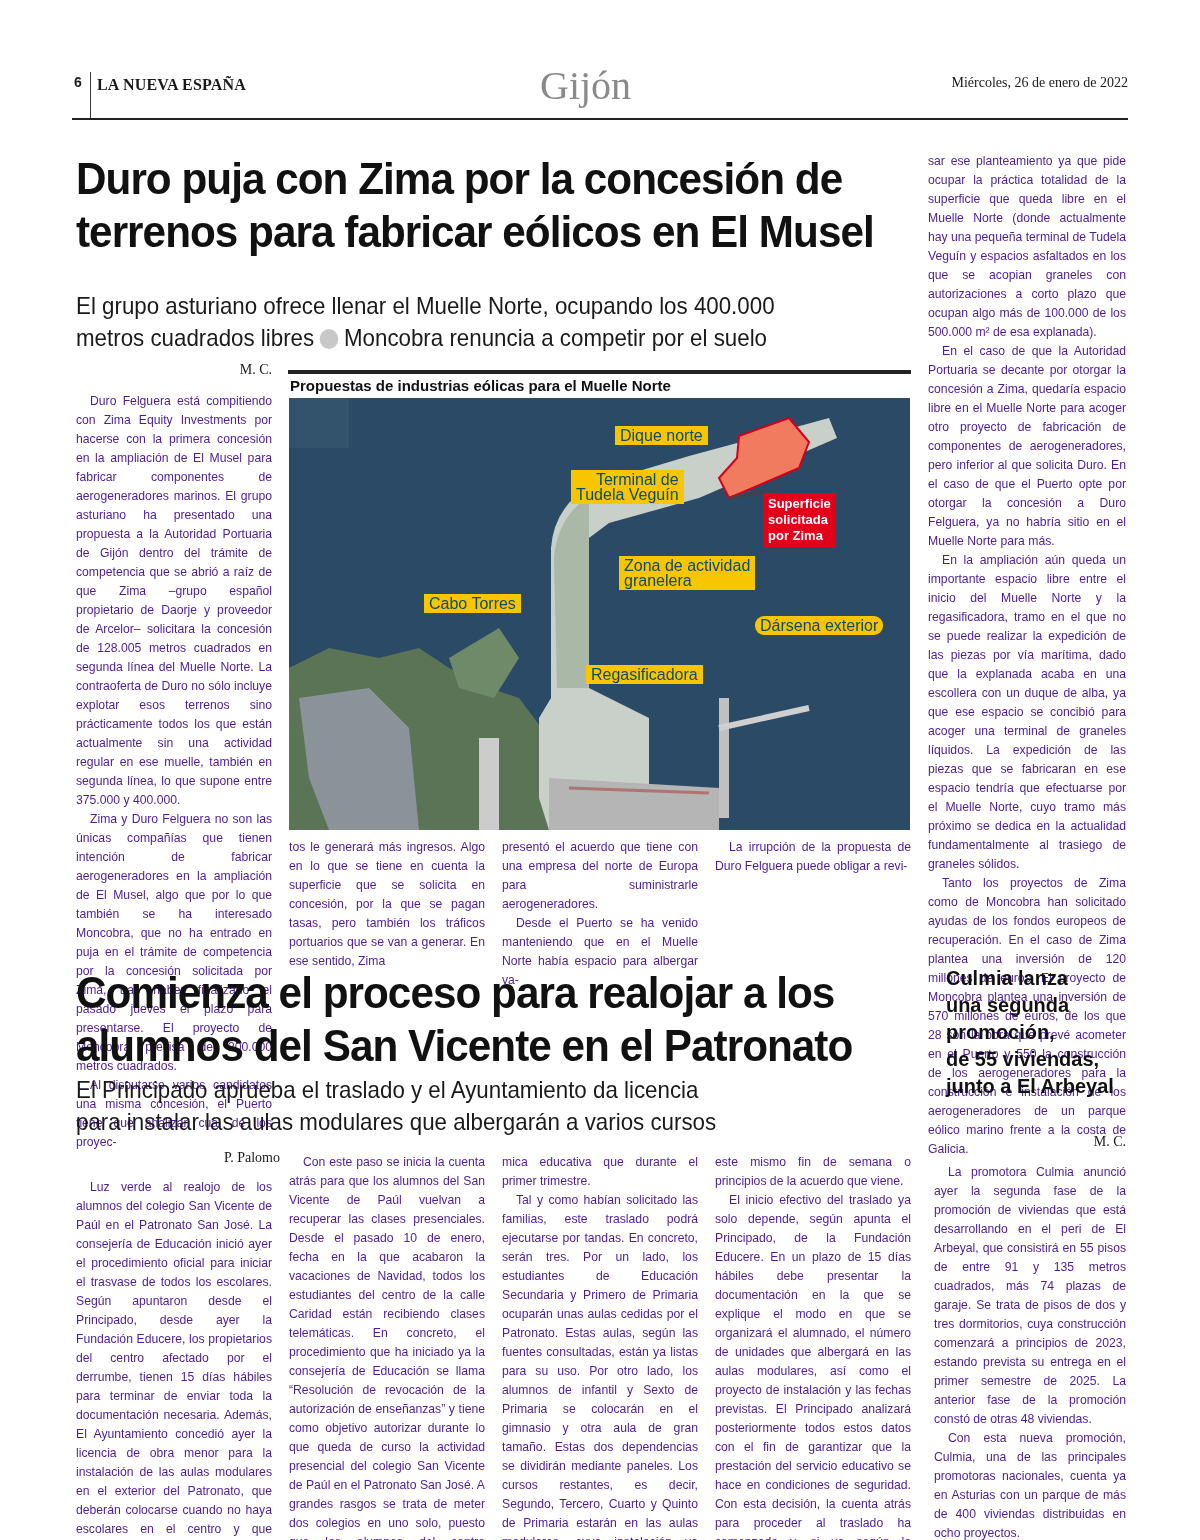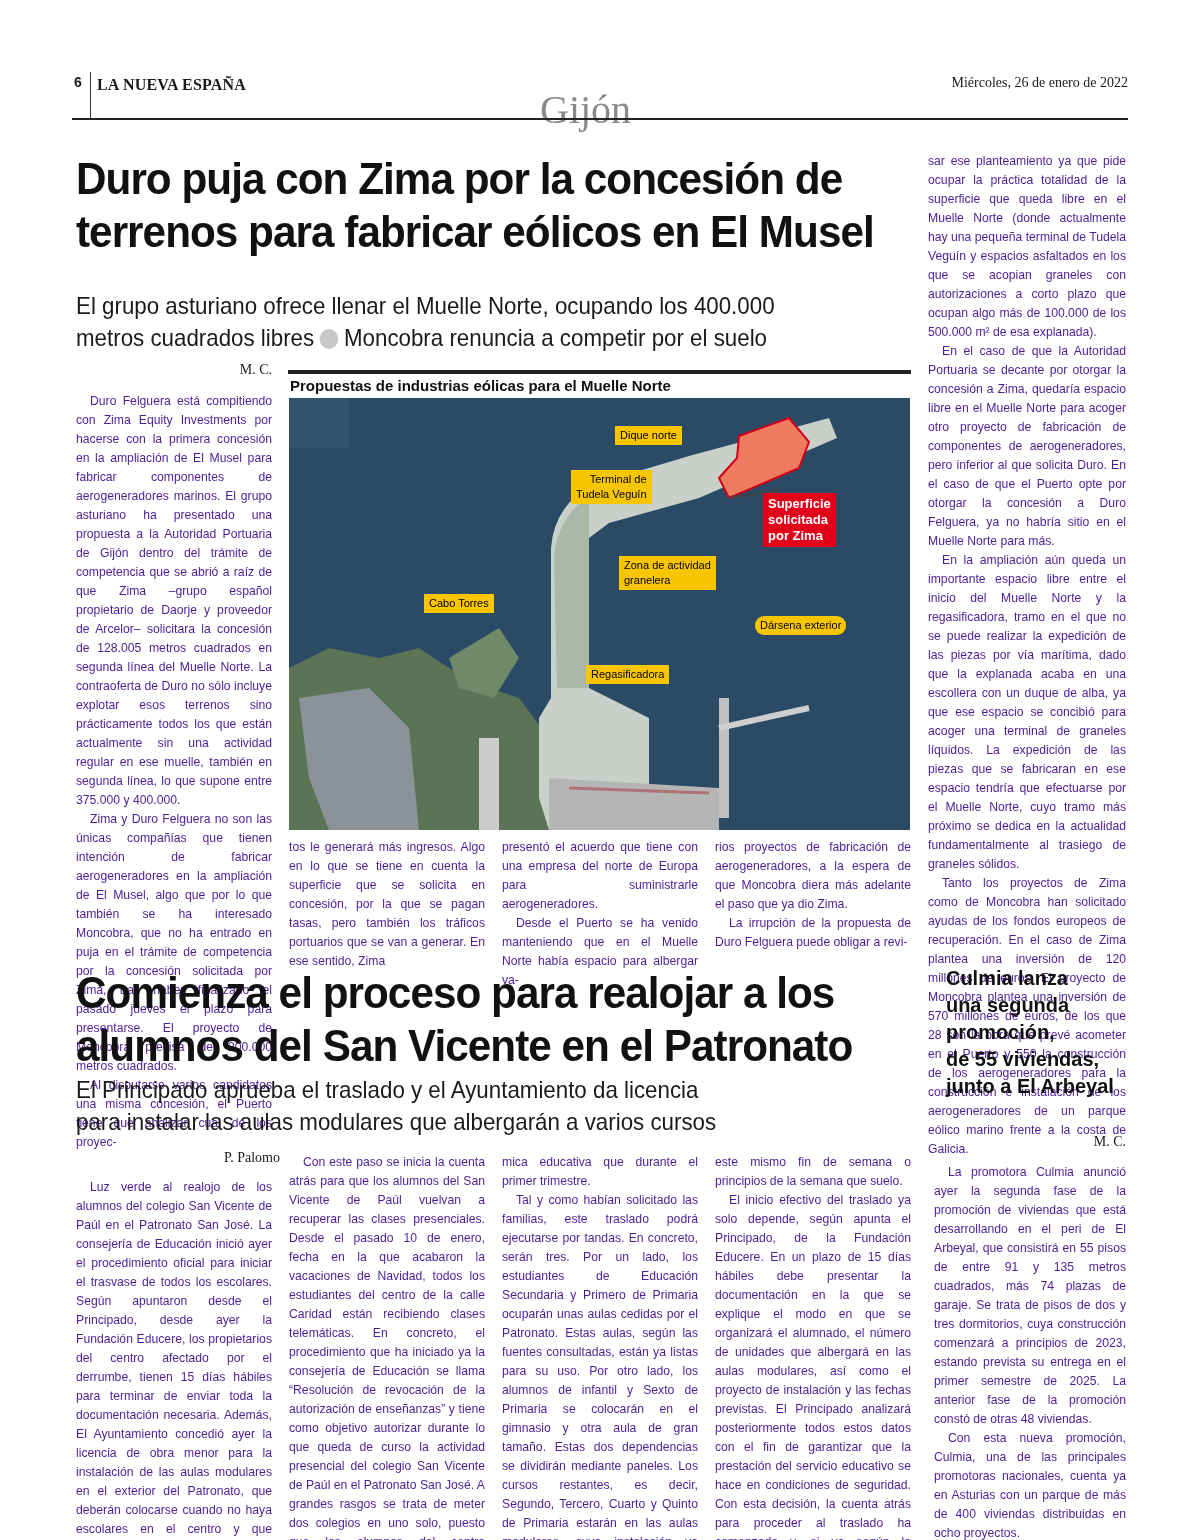--- a/index.html
+++ b/index.html
@@ -5,21 +5,21 @@
   html, body { margin:0; padding:0; background:#ffffff; }
   body { width:1200px; height:1540px; position:relative; overflow:hidden; color:#1a1a1a; }
   .abs { position:absolute; }
   .serif { font-family:"Liberation Serif","DejaVu Serif",serif; }
   .sans { font-family:"Liberation Sans","DejaVu Sans",sans-serif; }
 
   
   .pg-num { left:74px; top:74px; font-weight:bold; font-size:14px; }
   .vbar { left:90px; top:72px; width:1px; height:46px; background:#333; }
   .paper-name { left:97px; top:76px; font-size:16px; font-weight:bold; letter-spacing:0.2px; }
-  .section-title { left:540px; top:62px; font-size:40px; color:#8a8a8a; font-family:"Liberation Serif","DejaVu Serif",serif;margin-top:24px; }
+  .section-title { left:540px; top:62px; font-size:40px; color:#8a8a8a; font-family:"Liberation Serif","DejaVu Serif",serif; }
   .dateline { right:72px; top:75px; font-size:14px; }
   .mast-rule { left:72px; top:118px; width:1056px; height:2px; background:#222; }
 
   
   .headline { font-family:"Liberation Sans","DejaVu Sans",sans-serif; font-weight:bold; color:#111;
               transform-origin:0 0; white-space:nowrap; letter-spacing:-1px; }
   .h1 { left:76px; top:152px; font-size:44px; line-height:53px; transform:scaleX(0.96); }
   .sub { font-family:"Liberation Sans","DejaVu Sans",sans-serif; color:#1a1a1a; white-space:nowrap; transform-origin:0 0; }
   .sub1 { left:76px; top:290px; font-size:24px; line-height:32px; transform:scaleX(0.93); }
   .dot { display:inline-block; width:20px; height:20px; border-radius:50%; background:#c8c8c8; vertical-align:-3px; margin:0 6px; }
@@ -30,22 +30,22 @@
   .col { font-family:Liberation Sans, sans-serif; font-size:12.2px; line-height:19px;
          text-align:justify; hyphens:auto; color:#4c1d95; }
   .col p { margin:0; text-indent:14px; }
   .col p.noindent { text-indent:0; }
 
   
   .fig-rule { left:288px; top:370px; width:623px; height:4px; background:#222; }
   .fig-title { left:290px; top:377px; font-size:15px; font-weight:bold; font-family:"Liberation Sans","DejaVu Sans",sans-serif; color:#111; }
   .map { left:289px; top:398px; width:621px; height:432px; overflow:hidden;
          background:linear-gradient(160deg,#2b4b66 0%,#23425e 55%,#203e58 100%); }
-  .lbl { position:absolute; background:#f7c600; color:#000000; font-family:"Liberation Sans","DejaVu Sans",sans-serif;
-         font-size:11px; padding:2px 5px; line-height:15px; }
+  .lbl { position:absolute; background:#f7c600; color:#0c4a6e; font-family:"Liberation Sans","DejaVu Sans",sans-serif;
+         font-size:16px; padding:2px 5px; line-height:15px; }
   .lbl-red { position:absolute; background:#e3001b; color:#fff; font-family:"Liberation Sans","DejaVu Sans",sans-serif;
              font-size:13px; font-weight:bold; padding:3px 5px; line-height:16px; }
 
   .h2 { left:76px; top:966px; font-size:44px; line-height:53px; transform:scaleX(0.96); }
   .sub2 { left:76px; top:1074px; font-size:24px; line-height:32px; transform:scaleX(0.93); }
   .h3 { left:946px; top:964px; font-size:21px; line-height:27px; letter-spacing:0; transform:scaleX(0.95); }
 </style>
 </head>
 <body>
 
@@ -118,21 +118,20 @@
 </div>
 
 <div class="abs col" style="left:289px; top:838px; width:196px;">
   <p class="noindent">tos le generará más ingresos. Algo en lo que se tiene en cuenta la superficie que se solicita en concesión, por la que se pagan tasas, pero también los tráficos portuarios que se van a generar. En ese sentido, Zima</p>
 </div>
 <div class="abs col" style="left:502px; top:838px; width:196px;">
   <p class="noindent">presentó el acuerdo que tiene con una empresa del norte de Europa para suministrarle aerogeneradores.</p>
   <p>Desde el Puerto se ha venido manteniendo que en el Muelle Norte había espacio para albergar va-</p>
 </div>
 <div class="abs col" style="left:715px; top:838px; width:196px;">
-  <p class="noindent">rios proyectos de fabricación de aerogeneradores, a la espera de que Moncobra diera más adelante el paso que ya dio Zima.</p>
   <p>La irrupción de la propuesta de Duro Felguera puede obligar a revi-</p>
 </div>
 <div class="abs col" style="left:928px; top:152px; width:198px;">
   <p class="noindent">sar ese planteamiento ya que pide ocupar la práctica totalidad de la superficie que queda libre en el Muelle Norte (donde actualmente hay una pequeña terminal de Tudela Veguín y espacios asfaltados en los que se acopian graneles con autorizaciones a corto plazo que ocupan algo más de 100.000 de los 500.000 m² de esa explanada).</p>
   <p>En el caso de que la Autoridad Portuaria se decante por otorgar la concesión a Zima, quedaría espacio libre en el Muelle Norte para acoger otro proyecto de fabricación de componentes de aerogeneradores, pero inferior al que solicita Duro. En el caso de que el Puerto opte por otorgar la concesión a Duro Felguera, ya no habría sitio en el Muelle Norte para más.</p>
   <p>En la ampliación aún queda un importante espacio libre entre el inicio del Muelle Norte y la regasificadora, tramo en el que no se puede realizar la expedición de las piezas por vía marítima, dado que la explanada acaba en una escollera con un duque de alba, ya que ese espacio se concibió para acoger una terminal de graneles líquidos. La expedición de las piezas que se fabricaran en ese espacio tendría que efectuarse por el Muelle Norte, cuyo tramo más próximo se dedica en la actualidad fundamentalmente al trasiego de graneles sólidos.</p>
   <p>Tanto los proyectos de Zima como de Moncobra han solicitado ayudas de los fondos europeos de recuperación. En el caso de Zima plantea una inversión de 120 millones de euros. El proyecto de Moncobra plantea una inversión de 570 millones de euros, de los que 28 son la obra que prevé acometer en el Puerto y 550 la construcción de los aerogeneradores para la construcción e instalación de los aerogeneradores de un parque eólico marino frente a la costa de Galicia.</p>
 </div>
 
 <div class="abs headline h2">
@@ -149,21 +148,21 @@
   <p>Luz verde al realojo de los alumnos del colegio San Vicente de Paúl en el Patronato San José. La consejería de Educación inició ayer el procedimiento oficial para iniciar el trasvase de todos los escolares. Según apuntaron desde el Principado, desde ayer la Fundación Educere, los propietarios del centro afectado por el derrumbe, tienen 15 días hábiles para terminar de enviar toda la documentación necesaria. Además, El Ayuntamiento concedió ayer la licencia de obra menor para la instalación de las aulas modulares en el exterior del Patronato, que deberán colocarse cuando no haya escolares en el centro y que acogerán a varios cursos Primaria.</p>
 </div>
 <div class="abs col" style="left:289px; top:1153px; width:196px;">
   <p>Con este paso se inicia la cuenta atrás para que los alumnos del San Vicente de Paúl vuelvan a recuperar las clases presenciales. Desde el pasado 10 de enero, fecha en la que acabaron la vacaciones de Navidad, todos los estudiantes del centro de la calle Caridad están recibiendo clases telemáticas. En concreto, el procedimiento que ha iniciado ya la consejería de Educación se llama “Resolución de revocación de la autorización de enseñanzas” y tiene como objetivo autorizar durante lo que queda de curso la actividad presencial del colegio San Vicente de Paúl en el Patronato San José. A grandes rasgos se trata de meter dos colegios en uno solo, puesto que los alumnos del centro clausurado mantendrán los mismos profesores y diná-</p>
 </div>
 <div class="abs col" style="left:502px; top:1153px; width:196px;">
   <p class="noindent">mica educativa que durante el primer trimestre.</p>
   <p>Tal y como habían solicitado las familias, este traslado podrá ejecutarse por tandas. En concreto, serán tres. Por un lado, los estudiantes de Educación Secundaria y Primero de Primaria ocuparán unas aulas cedidas por el Patronato. Estas aulas, según las fuentes consultadas, están ya listas para su uso. Por otro lado, los alumnos de infantil y Sexto de Primaria se colocarán en el gimnasio y otra aula de gran tamaño. Estas dos dependencias se dividirán mediante paneles. Los cursos restantes, es decir, Segundo, Tercero, Cuarto y Quinto de Primaria estarán en las aulas modulares, cuya instalación ya cuenta con el visto bueno del Ayuntamiento y podría empezar</p>
 </div>
 <div class="abs col" style="left:715px; top:1153px; width:196px;">
-  <p class="noindent">este mismo fin de semana o principios de la semana que suelo.</p>
+  <p class="noindent">este mismo fin de semana o principios de la acuerdo que viene.</p>
   <p>El inicio efectivo del traslado ya solo depende, según apunta el Principado, de la Fundación Educere. En un plazo de 15 días hábiles debe presentar la documentación en la que se explique el modo en que se organizará el alumnado, el número de unidades que albergará en las aulas modulares, así como el proyecto de instalación y las fechas previstas. El Principado analizará posteriormente todos estos datos con el fin de garantizar que la prestación del servicio educativo se hace en condiciones de seguridad. Con esta decisión, la cuenta atrás para proceder al traslado ha comenzado y, si va según lo previsto, no será cuestión de mucho tiempo.</p>
 </div>
 
 <div class="abs headline h3">
   <div>Culmia lanza</div>
   <div>una segunda</div>
   <div>promoción,</div>
   <div>de 55 viviendas,</div>
   <div>junto a El Arbeyal</div>
 </div>

